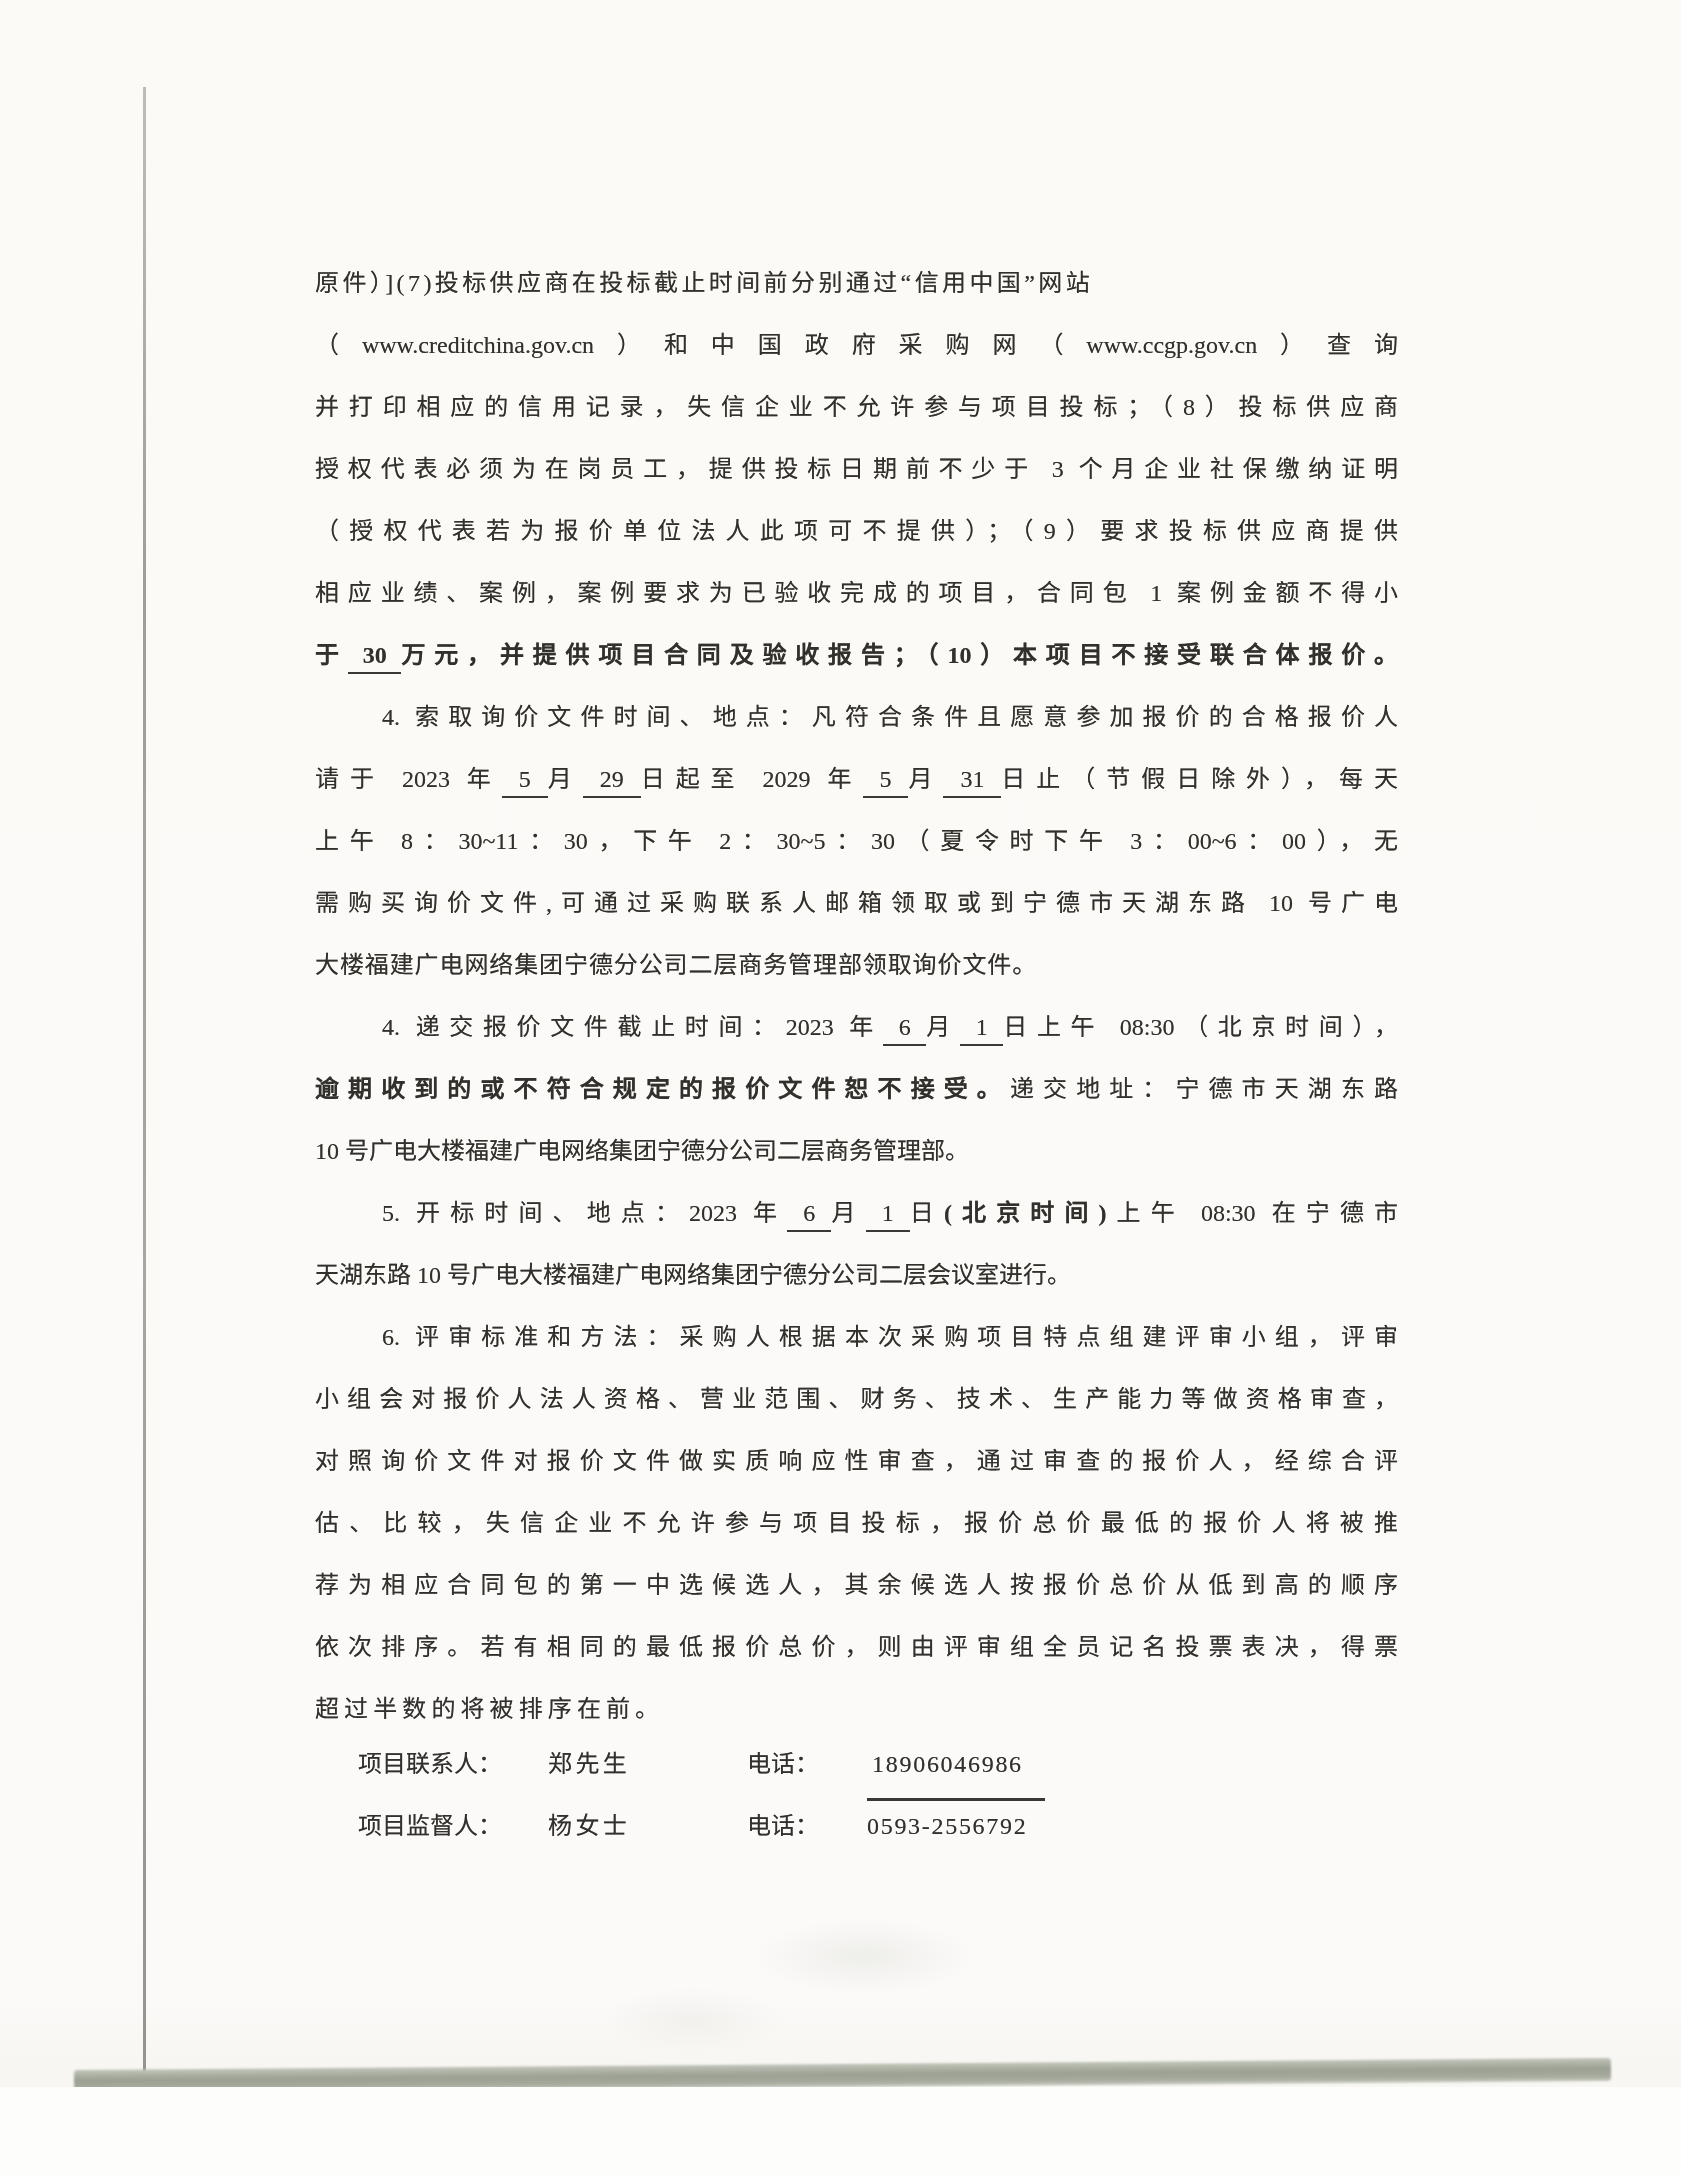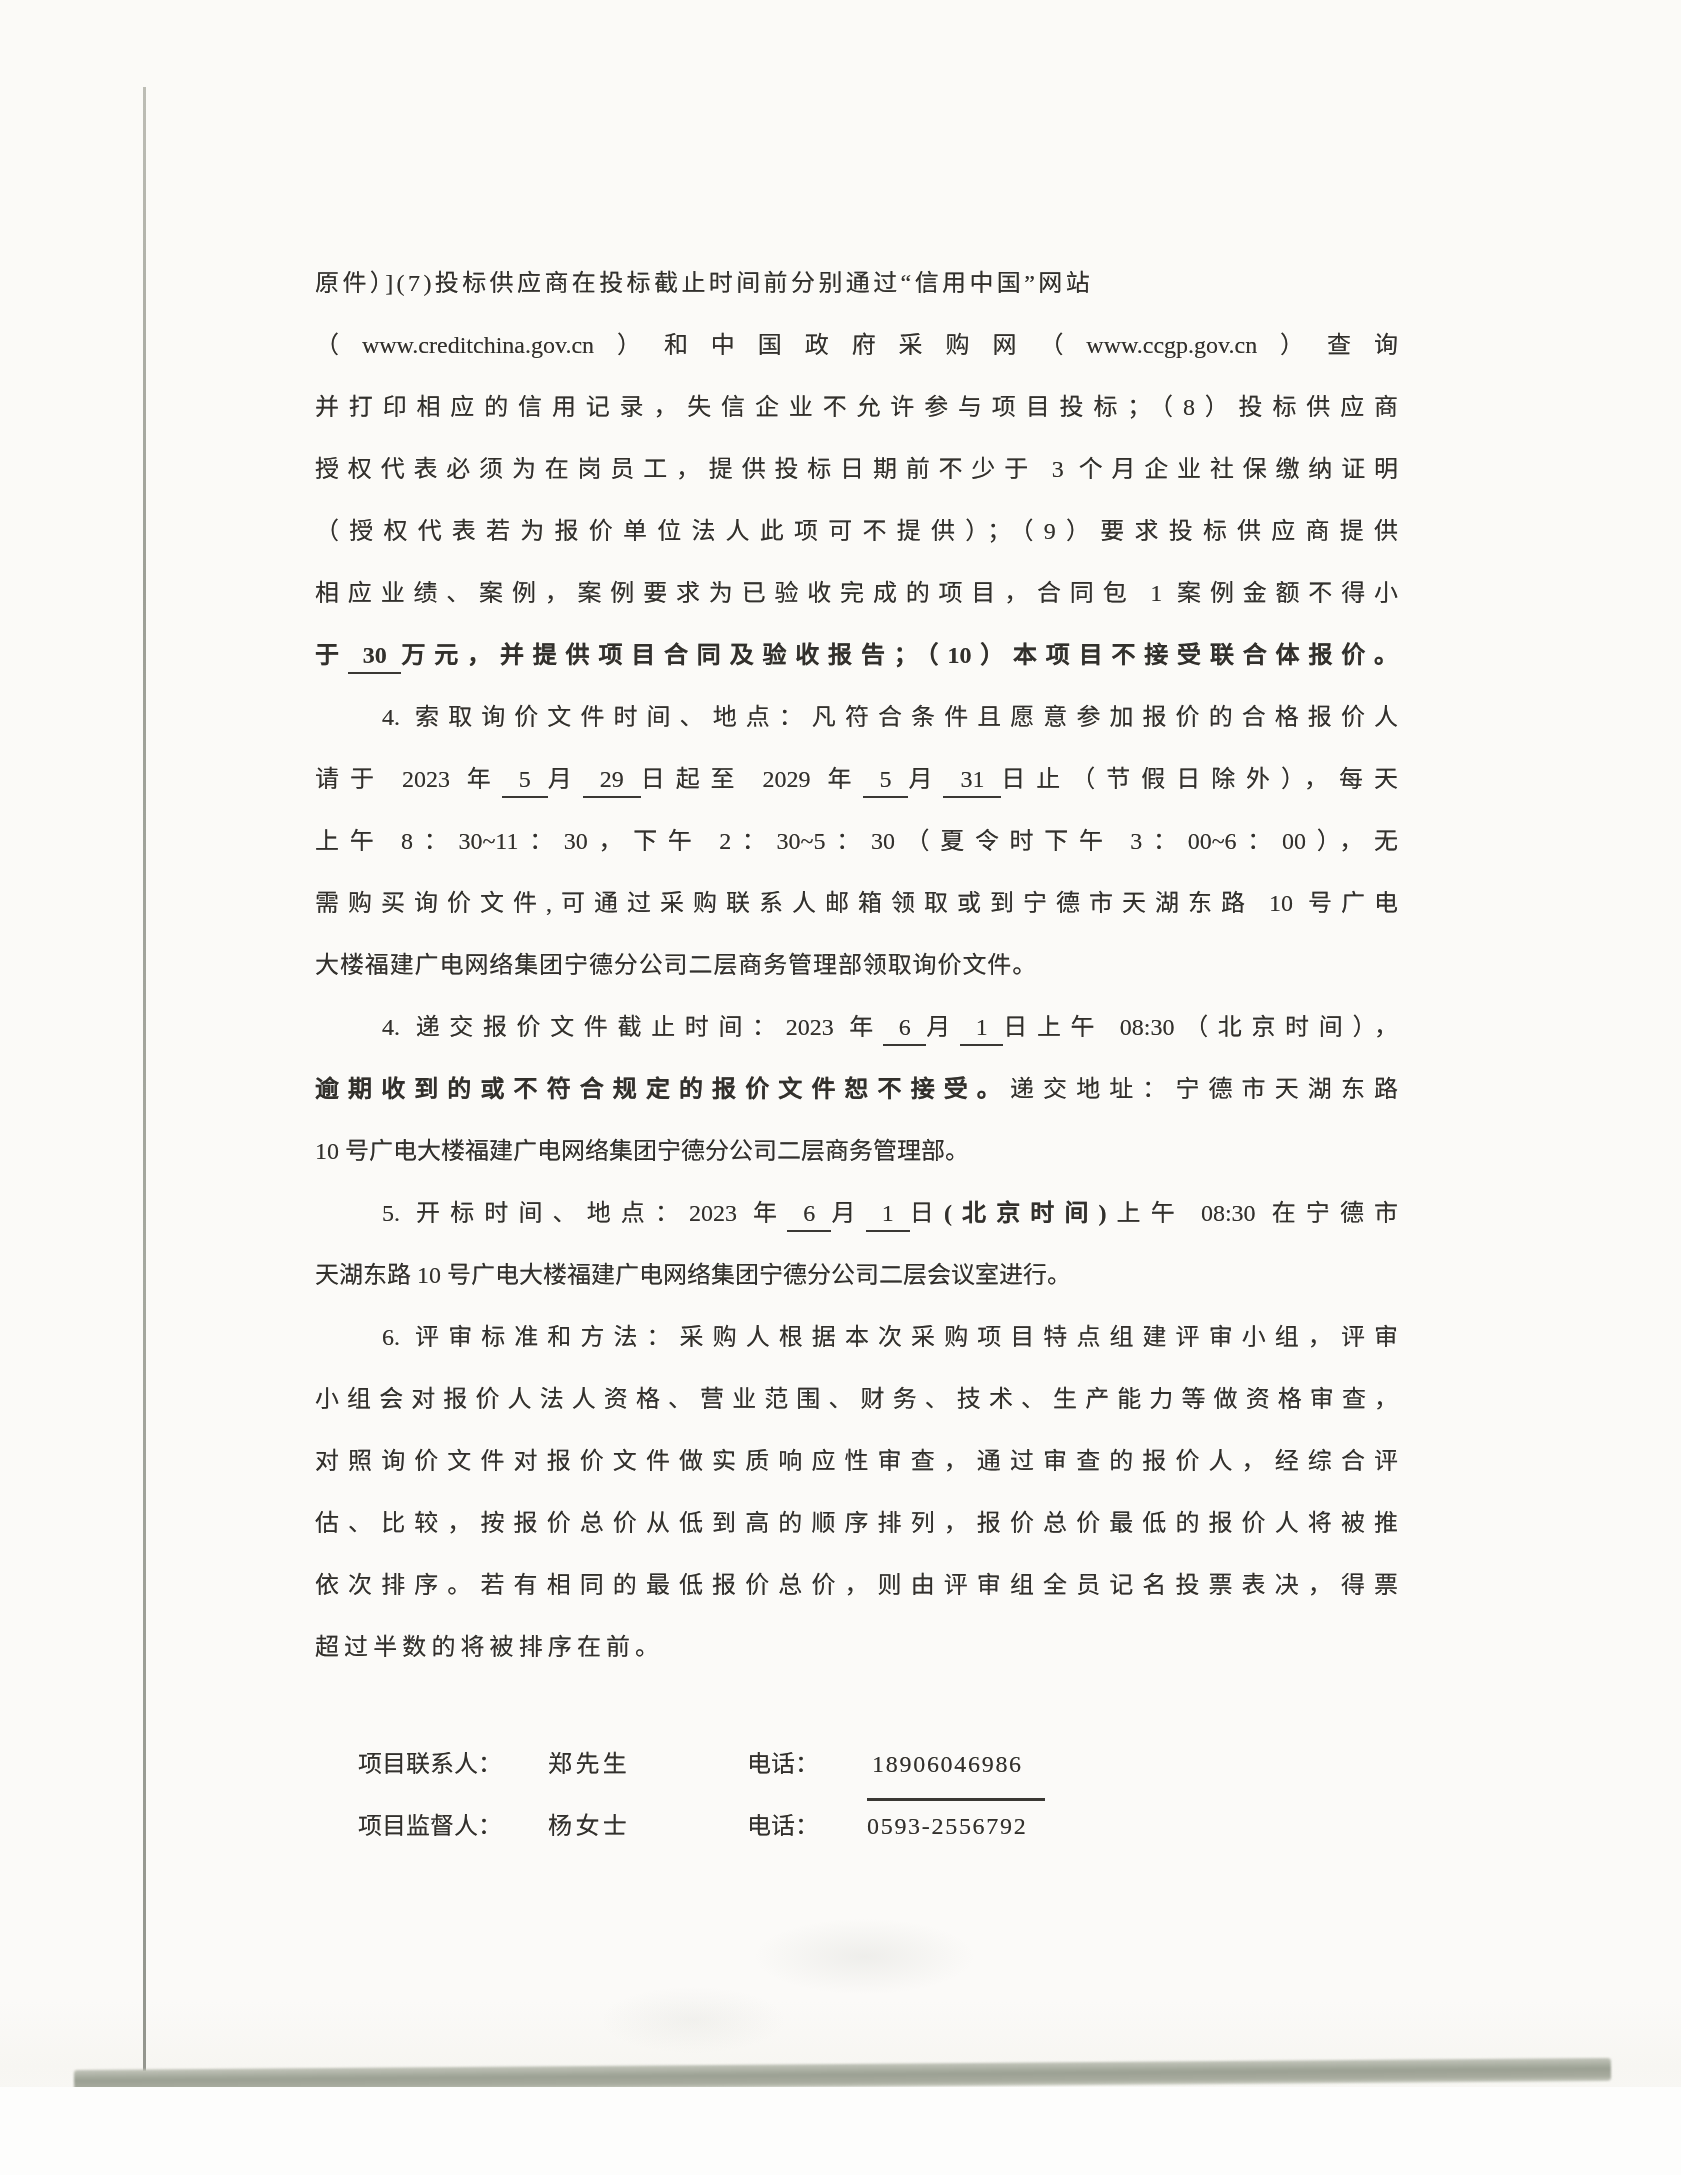--- a/index.html
+++ b/index.html
@@ -136,21 +136,22 @@
       <div class="line"><span class="seg">需购买询价文件,可通过采购联系人邮箱领取或到宁德市天湖东路 10 号广电</span></div>
       <div class="line short" style="letter-spacing: 0.9px;"><span class="seg">大楼福建广电网络集团宁德分公司二层商务管理部领取询价文件。</span></div>
       <div class="line" style="padding-left: 67px;"><span class="seg">4. 递交报价文件截止时间：2023 年</span><span class="seg u"> 6 </span><span class="seg">月</span><span class="seg u"> 1 </span><span class="seg">日上午 08:30（北京时间），</span></div>
       <div class="line"><span class="seg b">逾期收到的或不符合规定的报价文件恕不接受。</span><span class="seg">递交地址：宁德市天湖东路</span></div>
       <div class="line short" style="letter-spacing: 0px;"><span class="seg">10 号广电大楼福建广电网络集团宁德分公司二层商务管理部。</span></div>
       <div class="line" style="padding-left: 67px;"><span class="seg">5. 开标时间、地点：2023 年</span><span class="seg u"> 6 </span><span class="seg">月</span><span class="seg u"> 1 </span><span class="seg">日</span><span class="seg b">(北京时间)</span><span class="seg">上午 08:30 在宁德市</span></div>
       <div class="line short" style="letter-spacing: 0px;"><span class="seg">天湖东路 10 号广电大楼福建广电网络集团宁德分公司二层会议室进行。</span></div>
       <div class="line" style="padding-left: 67px;"><span class="seg">6. 评审标准和方法：采购人根据本次采购项目特点组建评审小组，评审</span></div>
       <div class="line"><span class="seg">小组会对报价人法人资格、营业范围、财务、技术、生产能力等做资格审查，</span></div>
       <div class="line"><span class="seg">对照询价文件对报价文件做实质响应性审查，通过审查的报价人，经综合评</span></div>
-      <div class="line"><span class="seg">估、比较，按报价总价从低到高的顺序排列，报价总价最低的报价人将被推</span></div>
+      <div class="line"><span class="seg">估、比较，失信企业不允许参与项目投标，报价总价最低的报价人将被推</span></div>
+      <div class="line"><span class="seg">荐为相应合同包的第一中选候选人，其余候选人按报价总价从低到高的顺序</span></div>
       <div class="line"><span class="seg">依次排序。若有相同的最低报价总价，则由评审组全员记名投票表决，得票</span></div>
       <div class="line short" style="letter-spacing: 5.1px;"><span class="seg">超过半数的将被排序在前。</span></div>
     </div>
 
   <div class="contacts">
       <div class="contact-row">
         <span class="c-label">项目联系人：</span>
         <span class="c-name">郑先生</span>
         <span class="c-phone-label">电话：</span>
         <span class="c-phone u">18906046986</span>

